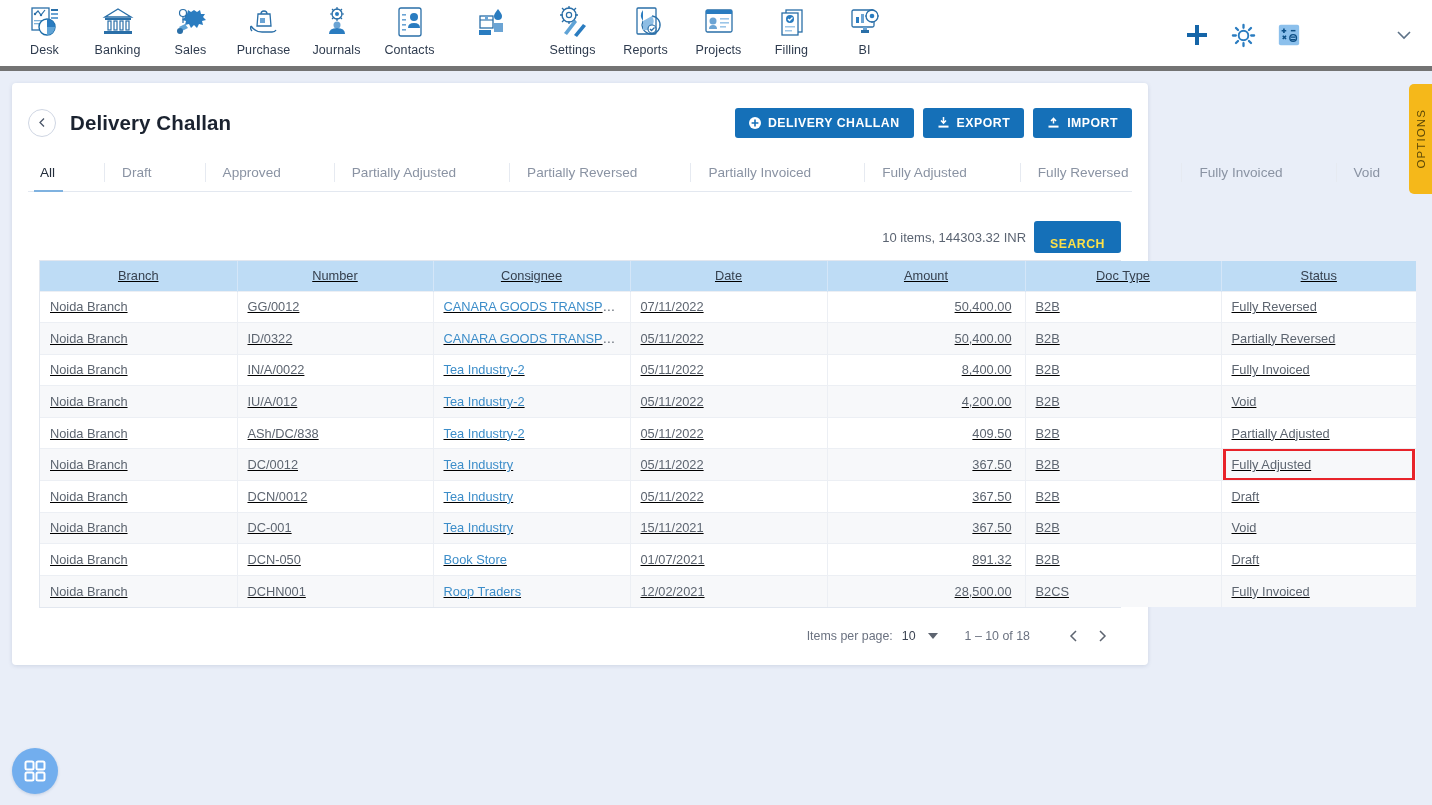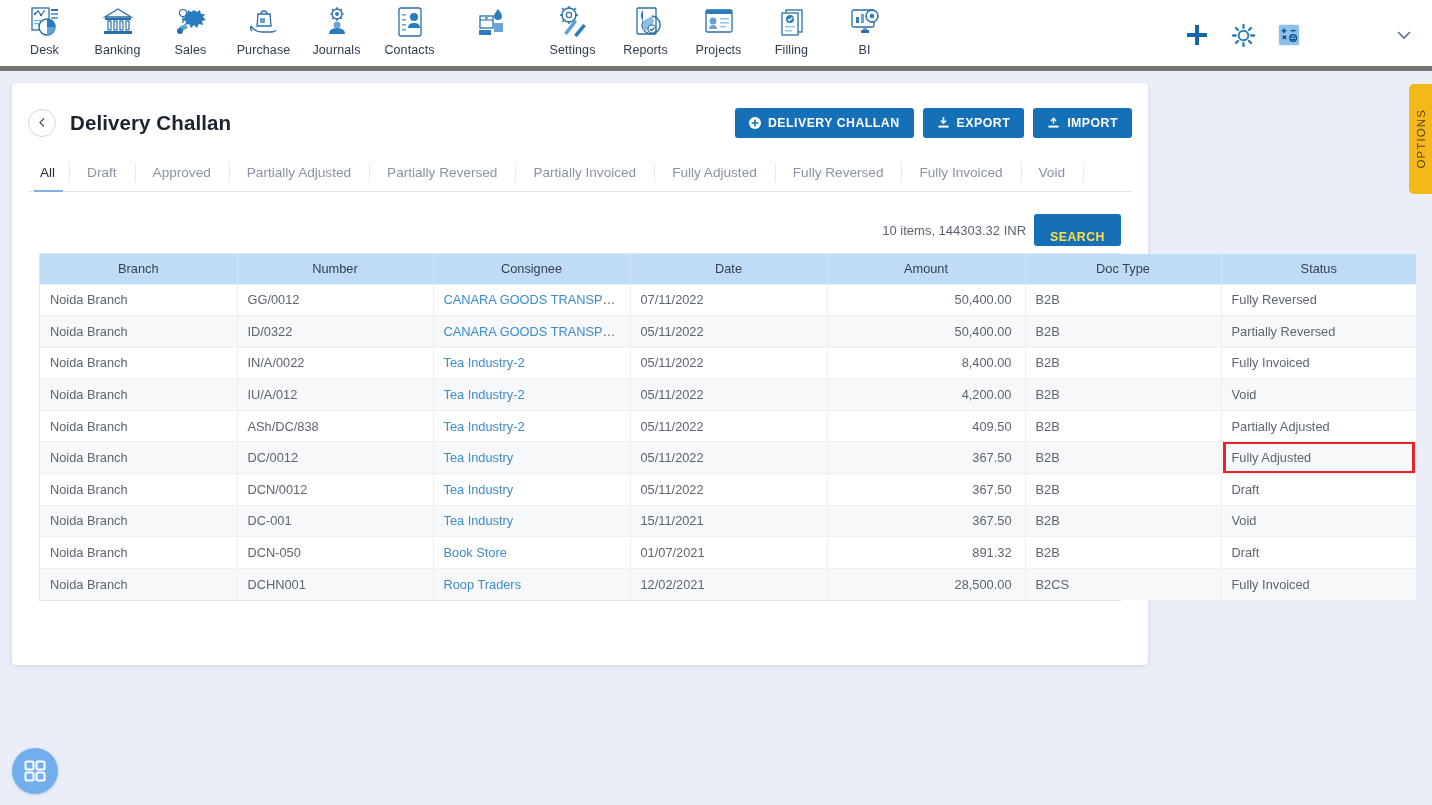--- a/index.html
+++ b/index.html
@@ -65,23 +65,23 @@
     background: #1570b8; color: #fff; border: none;
     border-radius: 3px; height: 30px; padding: 0 14px;
     font-size: 12.3px; font-weight: bold; letter-spacing: .5px;
     display: flex; align-items: center; gap: 7px;
     cursor: pointer; font-family: "Liberation Sans", sans-serif;
     white-space: nowrap;
   }
 
   
   .tabs {
-    margin: 9px 16px 9px 16px;
+    margin: 9px 16px 16px 16px;
     border-bottom: 1px solid #e3e8f0;
-    display: flex; align-items: stretch; height: 38px;
+    display: flex; align-items: stretch; height: 38px; gap: 35px;
   }
   .tab {
     position: relative; display: flex; align-items: center;
     padding: 0 18px; font-size: 13.6px; color: #8a93a3;
     cursor: pointer; white-space: nowrap;
   }
   .tab:first-child { padding-left: 12px; padding-right: 14px; }
   .tab + .tab::before {
     content: ""; position: absolute; left: 0; top: 9px; bottom: 9px;
     width: 1px; background: #e6eaf1;
@@ -105,21 +105,21 @@
   .summary { font-size: 13px; color: #5b6472; }
   .btn-search {
     background: #1570b8; color: #fde047; border: none; border-radius: 3px;
     height: 28px; padding: 16px 16px; font-size: 12.3px; font-weight: bold;
     letter-spacing: .5px; cursor: pointer;
     font-family: "Liberation Sans", sans-serif;
   }
 
   
   .tablewrap { margin: 6px 27px 0 27px; border: 1px solid #e2e7ef; }
-  table { width: 100%; border-collapse: collapse; table-layout: fixed; }
+  table { width: 100%; border-collapse: collapse; table-layout: fixed; text-decoration: underline; }
   thead th {
     background: #bedcf5; color: #36414f;
     font-size: 12.8px; font-weight: normal;
     height: 30px; text-align: center;
     border-right: 1px solid #d4e6f8;
   }
   thead th:last-child { border-right: none; }
   tbody td {
     height: 31.6px; font-size: 12.8px; color: #5d6570;
     padding: 0 10px; border-right: 1px solid #eceff4;
@@ -566,20 +566,36 @@
           <td><a class="link">Roop Traders</a></td>
           <td>12/02/2021</td>
           <td class="num">28,500.00</td>
           <td>B2CS</td>
           <td>Fully Invoiced</td>
         </tr>
       </tbody>
     </table>
   </div>
 
+  <div class="paginator">
+    <span class="pg-label">Items per page:</span>
+    <span class="pg-value">10</span>
+    <span class="pg-caret"></span>
+    <span class="pg-range">1 – 10 of 18</span>
+    <span class="pg-arrow">
+      <svg width="12" height="14" viewBox="0 0 12 14">
+        <path d="M8 2 L3 7 L8 12" fill="none" stroke="#5d6470" stroke-width="1.5"></path>
+      </svg>
+    </span>
+    <span class="pg-arrow">
+      <svg width="12" height="14" viewBox="0 0 12 14">
+        <path d="M4 2 L9 7 L4 12" fill="none" stroke="#5d6470" stroke-width="1.5"></path>
+      </svg>
+    </span>
+  </div>
 
 </div>
 
 <div class="options-tab">
   <span>OPTIONS</span>
 </div>
 
 <div class="fab">
   <svg width="24" height="24" viewBox="0 0 24 24">
     <rect x="2.5" y="2.5" width="8" height="8" rx="1.5" fill="none" stroke="#ffffff" stroke-width="2"></rect>

